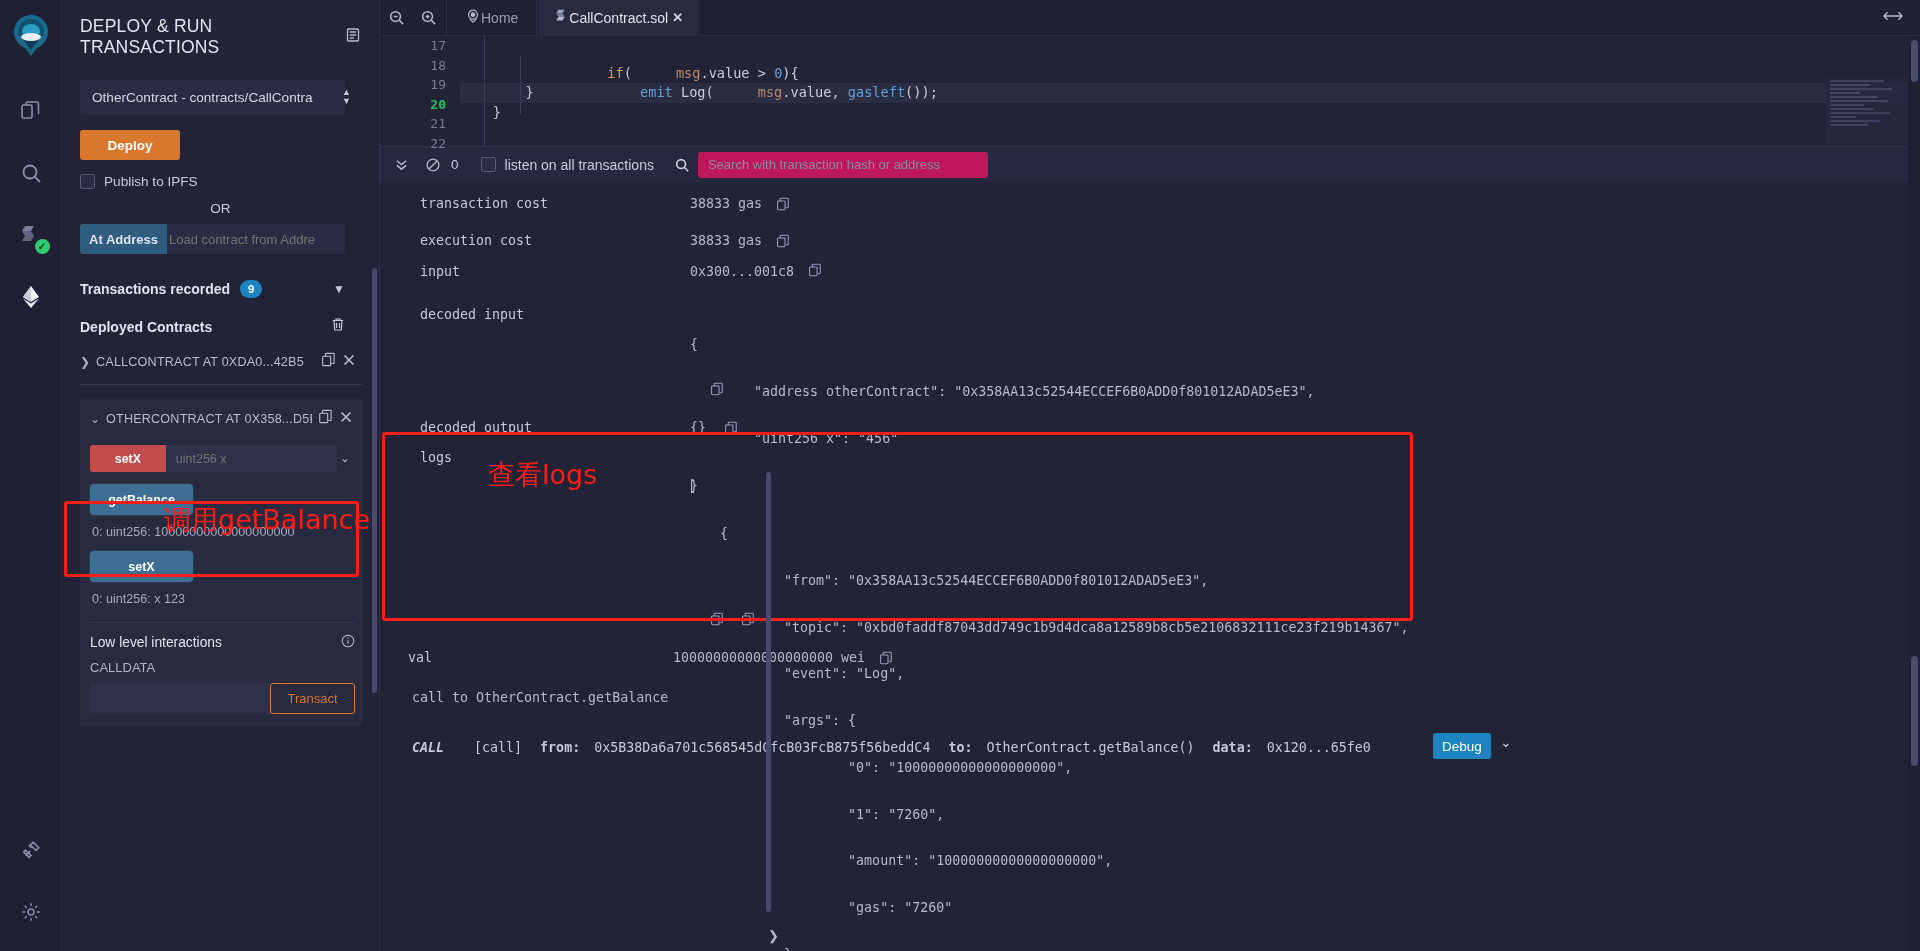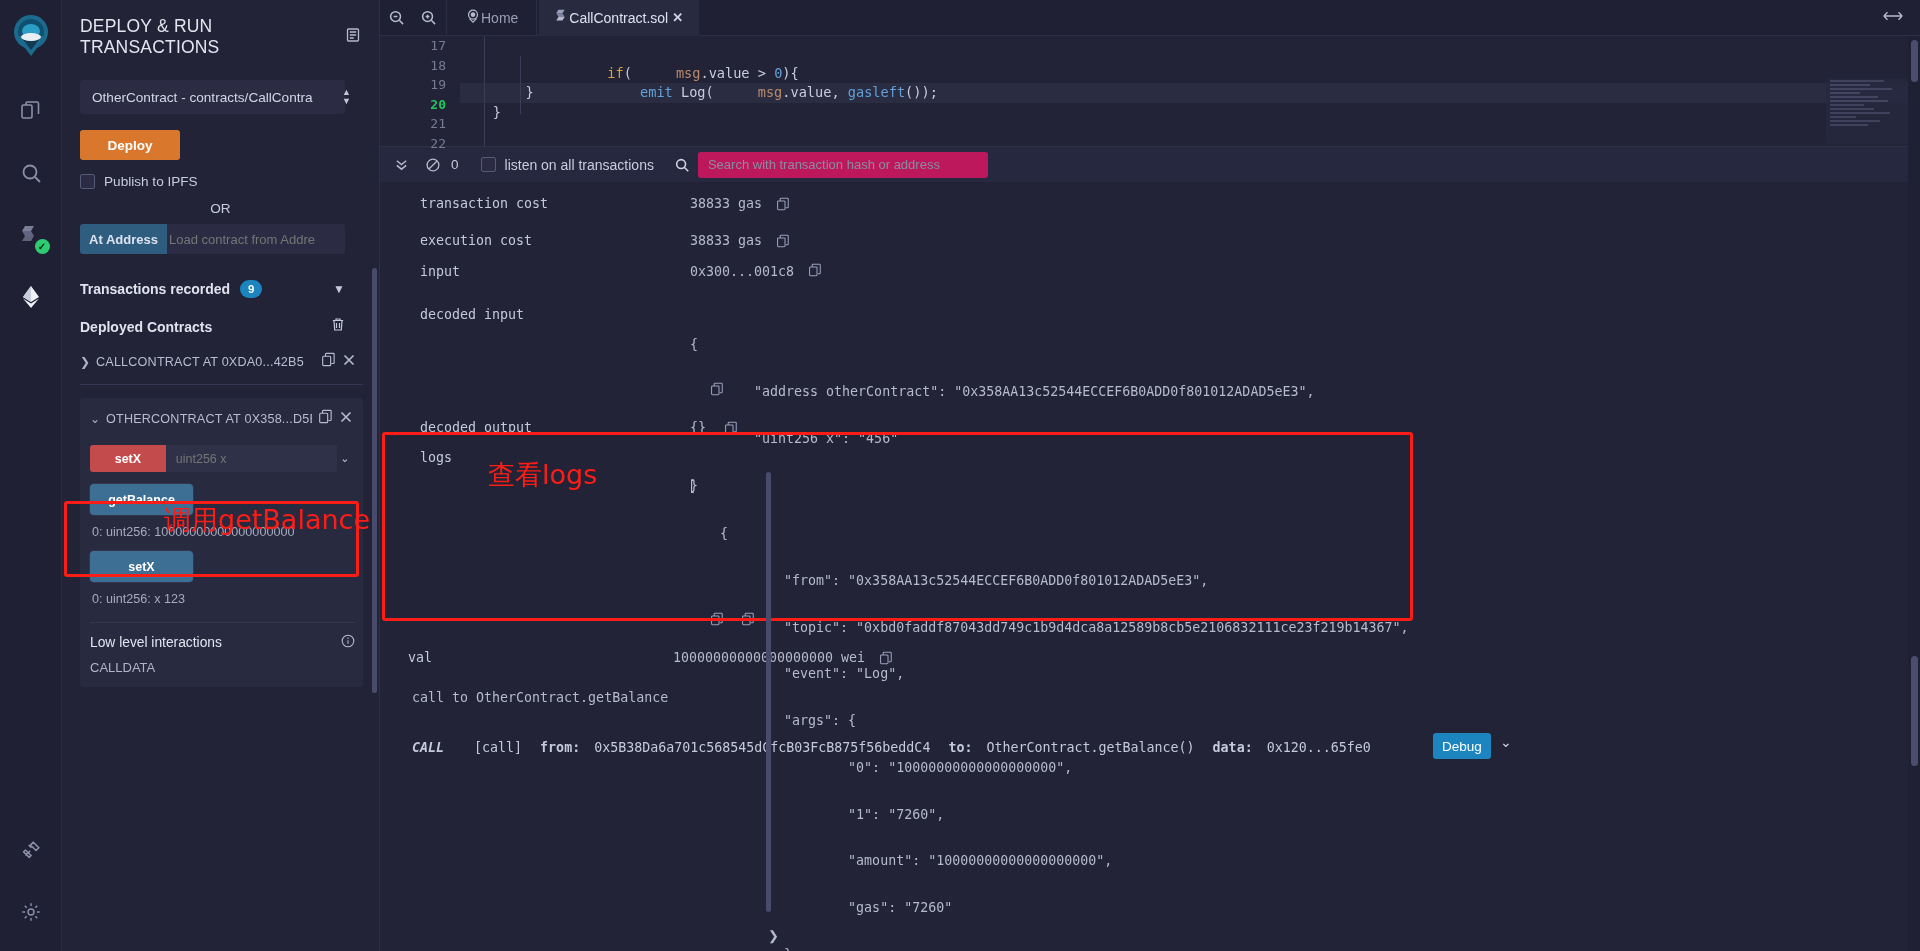--- a/index.html
+++ b/index.html
@@ -404,20 +404,24 @@
           <span class="lli-title">Low level interactions</span>
           <span class="info-i">
             <svg width="14" height="14" viewBox="0 0 16 16" fill="none" stroke="#b9bdd0" stroke-width="1.2">
               <circle cx="8" cy="8" r="6.6"></circle>
                 <path d="M8 7v4.2"></path>
                 <circle cx="8" cy="4.8" r=".8" fill="#b9bdd0" stroke="none"></circle>
             </svg>
           </span>
         </div>
         <div class="calldata-lbl">CALLDATA</div>
+        <div class="calldata-row">
+          <input class="calldata-inp" style="">
+          <button class="btn-transact">Transact</button>
+        </div>
       </div>
 
     </div>
     <div class="lp-scroll"></div>
   </div>
 
   <div class="main">
 
     <div class="tabbar">
       <span class="zoom-btn">

